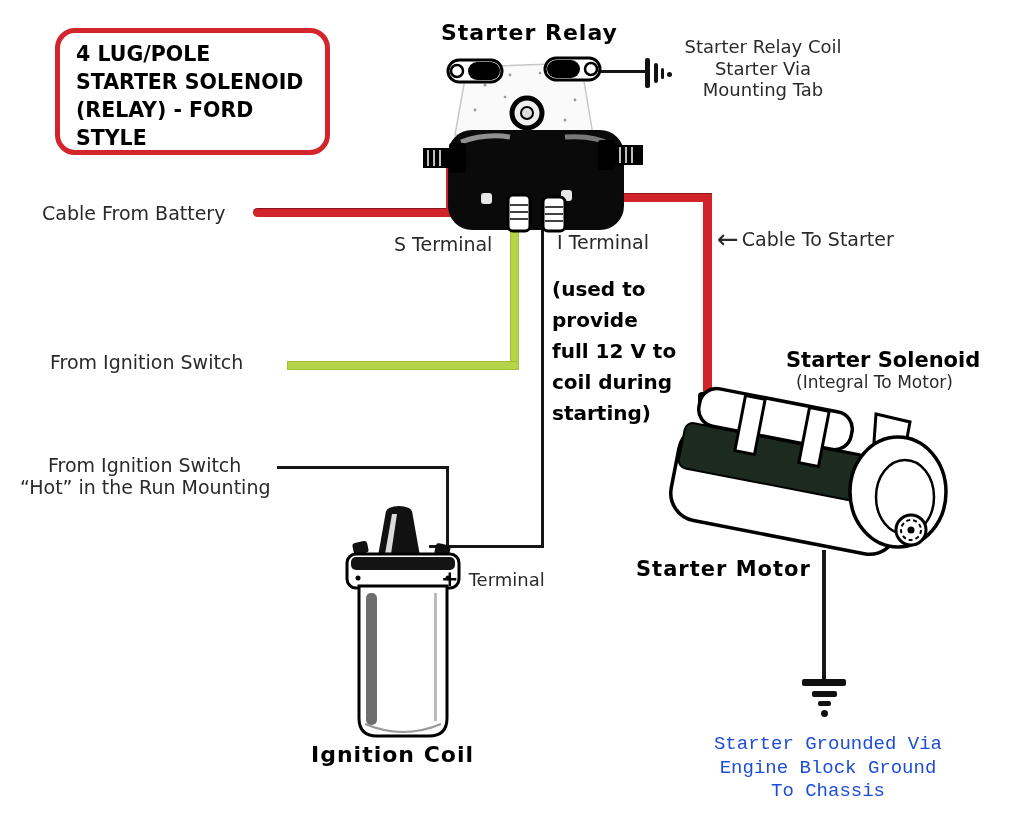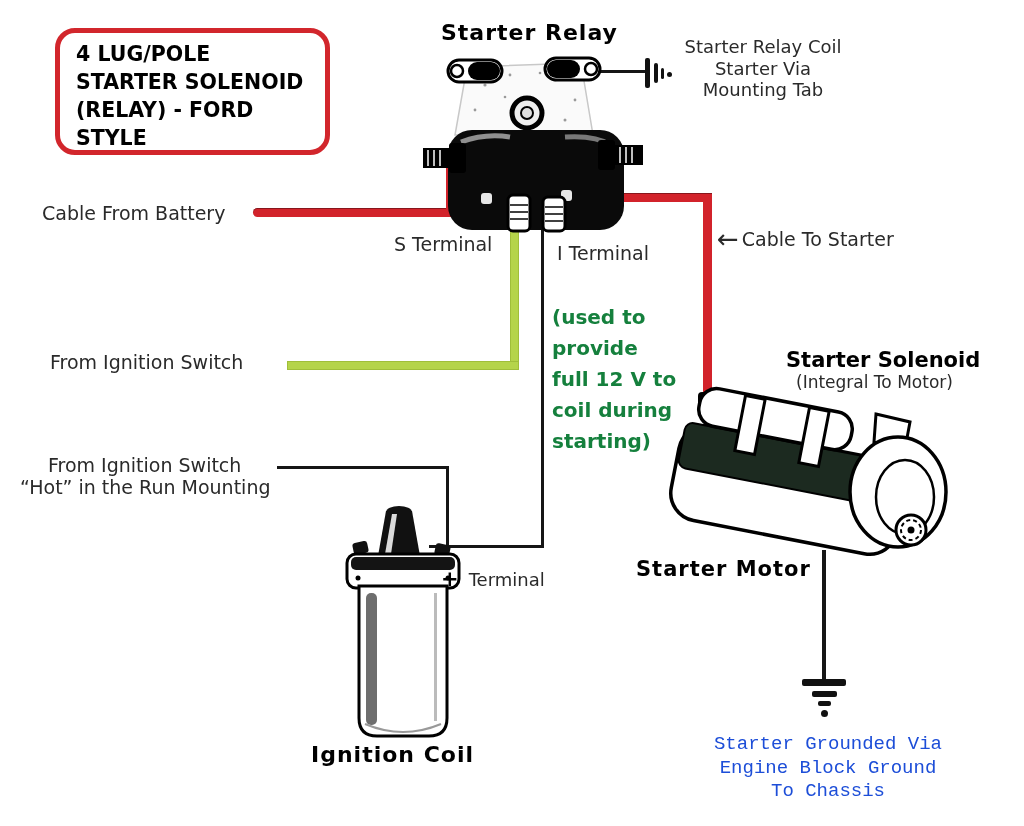--- a/index.html
+++ b/index.html
@@ -177,28 +177,28 @@
   <div style="position:absolute; left:672px; top:36px; width:182px; text-align:center; font-size:18px; line-height:21.5px; color:#2a2a2a;">
     <div>Starter Relay Coil</div>
     <div>Starter Via</div>
     <div>Mounting Tab</div>
   </div>
 
   <div class="lbl" style="left:42px; top:202px;">Cable From Battery</div>
 
   <div class="lbl" style="left:394px; top:233px;">S Terminal</div>
 
-  <div class="lbl" style="left:557px; top:231px;margin-top:11px;">I Terminal</div>
+  <div class="lbl" style="left:557px; top:231px;">I Terminal</div>
 
   <div class="lbl" style="left:717px; top:228px; display:flex; align-items:center;">
     <span style="font-size:26px; line-height:19px; margin-right:3px;">←</span>
     <span>Cable To Starter</span>
   </div>
 
-  <div style="position:absolute; left:552px; top:274px; font-weight:bold; font-size:20px; line-height:31px; color:#15803d; white-space:nowrap;margin-top:28px;">
+  <div style="position:absolute; left:552px; top:274px; font-weight:bold; font-size:20px; line-height:31px; color:#000000; white-space:nowrap;">
     <div>(used to</div>
     <div>provide</div>
     <div>full 12 V to</div>
     <div>coil during</div>
     <div>starting)</div>
   </div>
 
   <div class="lbl" style="left:50px; top:351px;">From Ignition Switch</div>
 
   <div class="lbl" style="left:48px; top:454px;">From Ignition Switch</div>

